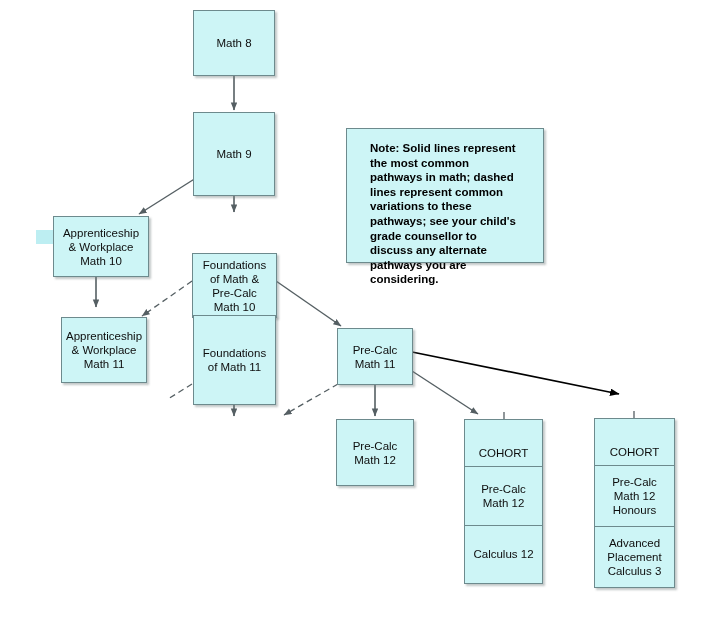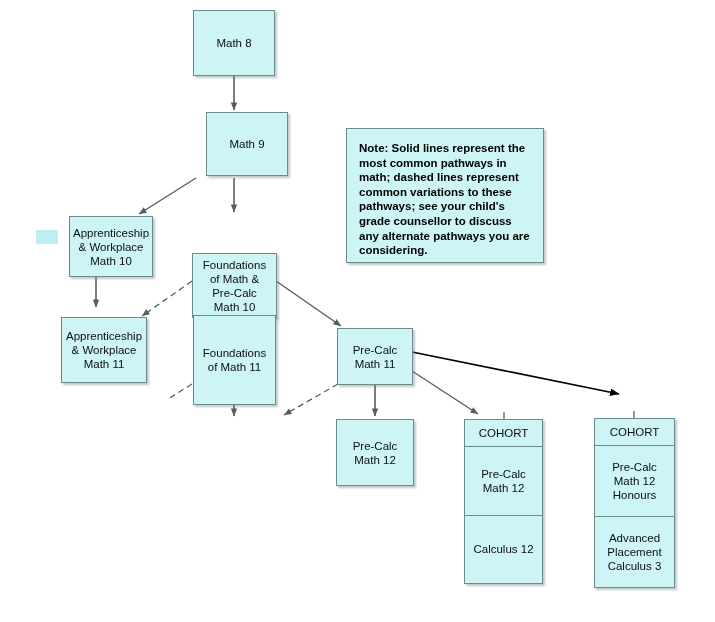--- a/index.html
+++ b/index.html
@@ -46,40 +46,41 @@
     position: absolute;
     box-sizing: border-box;
     background: #cdf5f6;
     border: 1px solid #6d8a8d;
     box-shadow: 2px 2px 2px rgba(120,130,130,0.45);
     color: #000000;
     font-size: 11.5px;
     line-height: 14.6px;
     font-weight: bold;
     text-align: left;
-    padding: 12px 12px;
+    padding: 12px 23px;
   }
   .cohort {
     position: absolute;
     box-sizing: border-box;
     border: 1px solid #6d8a8d;
     background: #cdf5f6;
     box-shadow: 2px 2px 2px rgba(120,130,130,0.45);
     display: flex;
     flex-direction: column;
   }
   .cohort-header {
     box-sizing: border-box;
     height: 27px;
     border-bottom: 1px solid #6d8a8d;
     display: flex;
     align-items: center;
     justify-content: center;
     font-size: 11.5px;
     color: #0d0d0d;
+    margin-top: 20px;
   }
   .cohort-cell {
     box-sizing: border-box;
     flex: 1;
     display: flex;
     align-items: center;
     justify-content: center;
     text-align: center;
     font-size: 11.5px;
     line-height: 14px;
@@ -139,25 +140,25 @@
     <line x1="504" y1="412" x2="504" y2="419" stroke="#555f63" stroke-width="1.3"></line>
     <line x1="634" y1="411" x2="634" y2="418" stroke="#555f63" stroke-width="1.3"></line>
   </svg>
 
   <div class="tab-stub" style="left:36px; top:230px; width:22px; height:14px;"></div>
 
   <div class="node" style="left:193px; top:10px; width:82px; height:66px;">
     <span>Math 8</span>
   </div>
 
-  <div class="node" style="left:206px; top:112px; width:82px; height:64px;">
+  <div class="node" style="left:193px; top:112px; width:82px; height:84px;">
     <span>Math 9</span>
   </div>
 
-  <div class="node" style="left:69px; top:216px; width:84px; height:61px;">
+  <div class="node" style="left:53px; top:216px; width:96px; height:61px;">
     <span>Apprenticeship &amp; Workplace Math 10</span>
   </div>
 
   <div class="node" style="left:192px; top:216px; width:85px; height:65px;margin-top:37px;">
     <span>Foundations of Math &amp; Pre-Calc Math 10</span>
   </div>
 
   <div class="node" style="left:53px; top:317px; width:86px; height:66px;margin-left:8px;">
     <span>Apprenticeship &amp; Workplace Math 11</span>
   </div>

